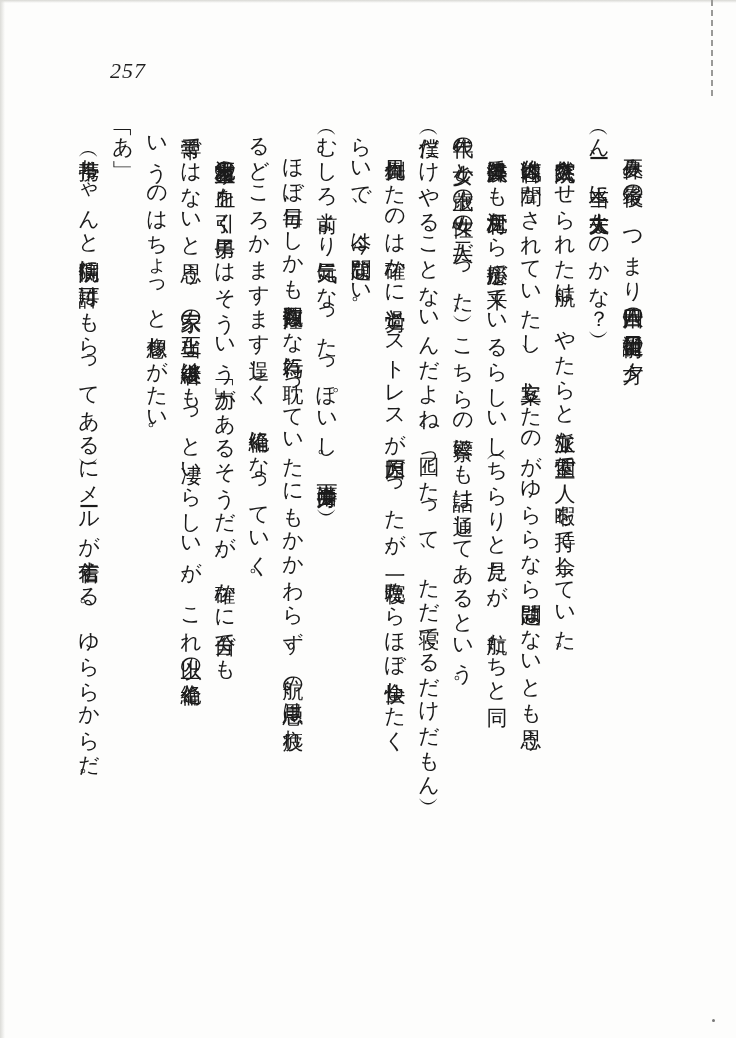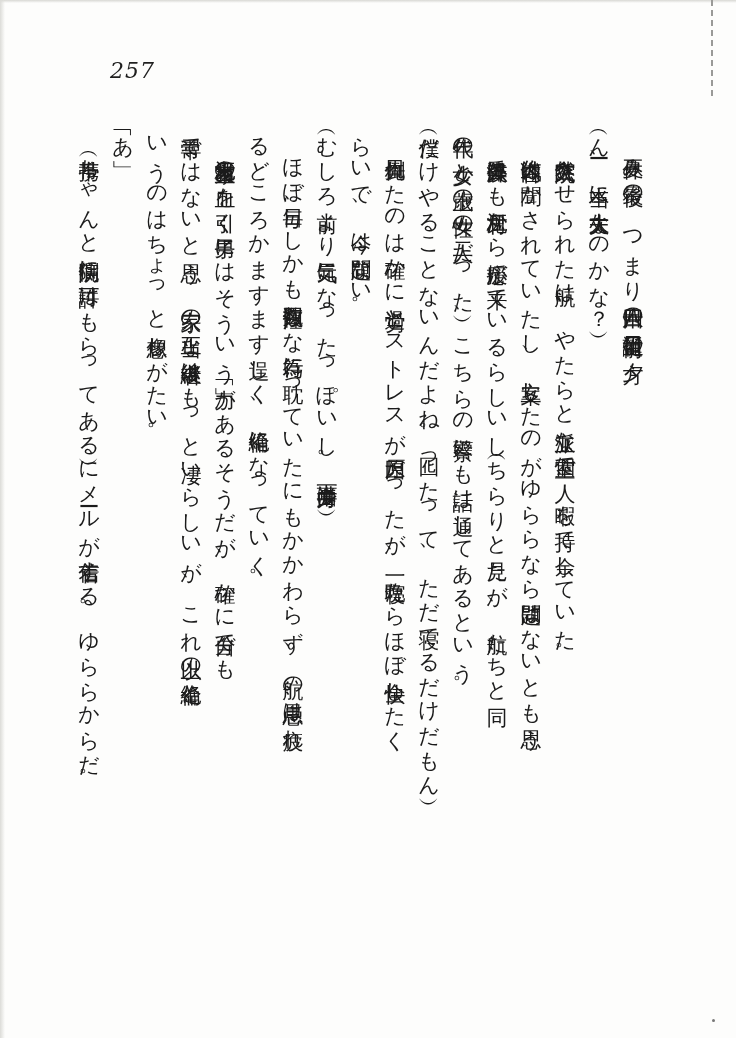--- a/index.html
+++ b/index.html
@@ -25,20 +25,21 @@
     border-right:2px dashed #9a9a98;
   }
   .speck{
     position:absolute;left:712px;top:1019px;width:3px;height:3px;
     background:#777;border-radius:50%;
   }
   .page-num{
     position:absolute;top:58px;left:110px;
     font-size:22px;font-style:italic;color:#1f1f1f;
     letter-spacing:1px;
+    font-family:Liberation Serif, serif;
   }
   
   .text-block{
     position:absolute;top:122px;right:86px;height:852px;
     writing-mode:vertical-rl;
     text-orientation:mixed;
     font-size:21px;
     letter-spacing:0.7px;
     line-height:34px;      
     color:#1b1b1b;

